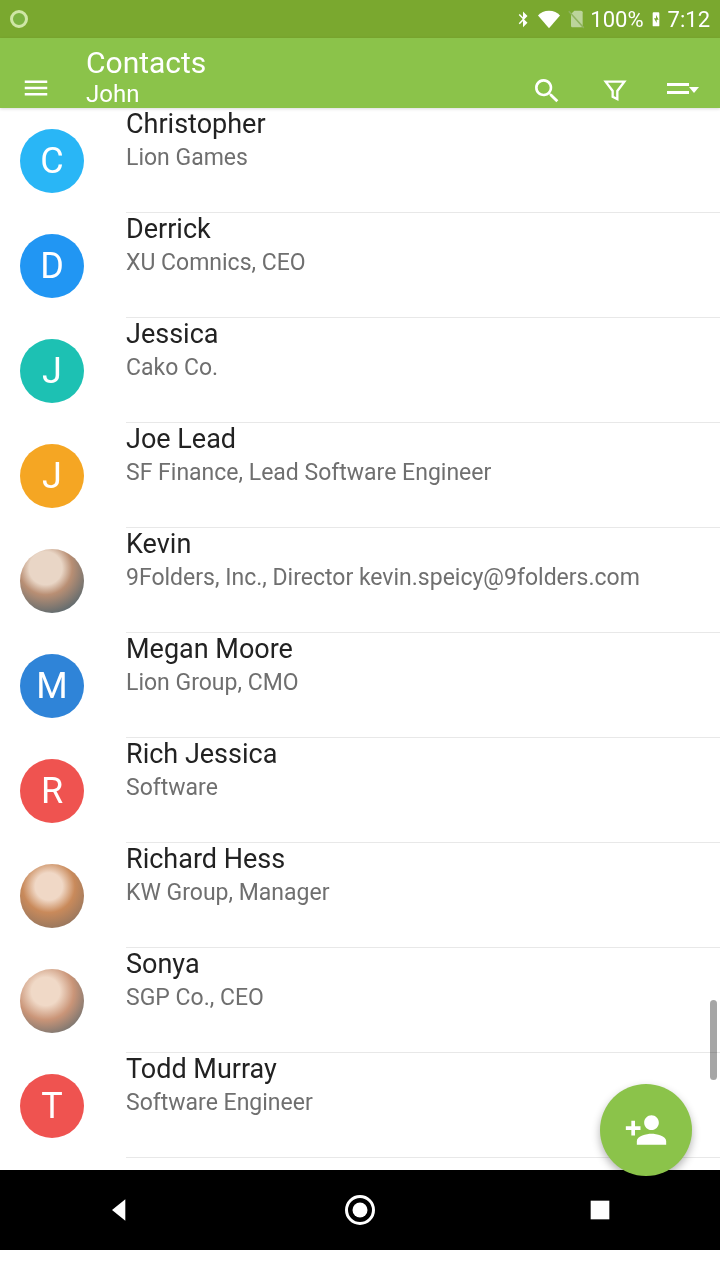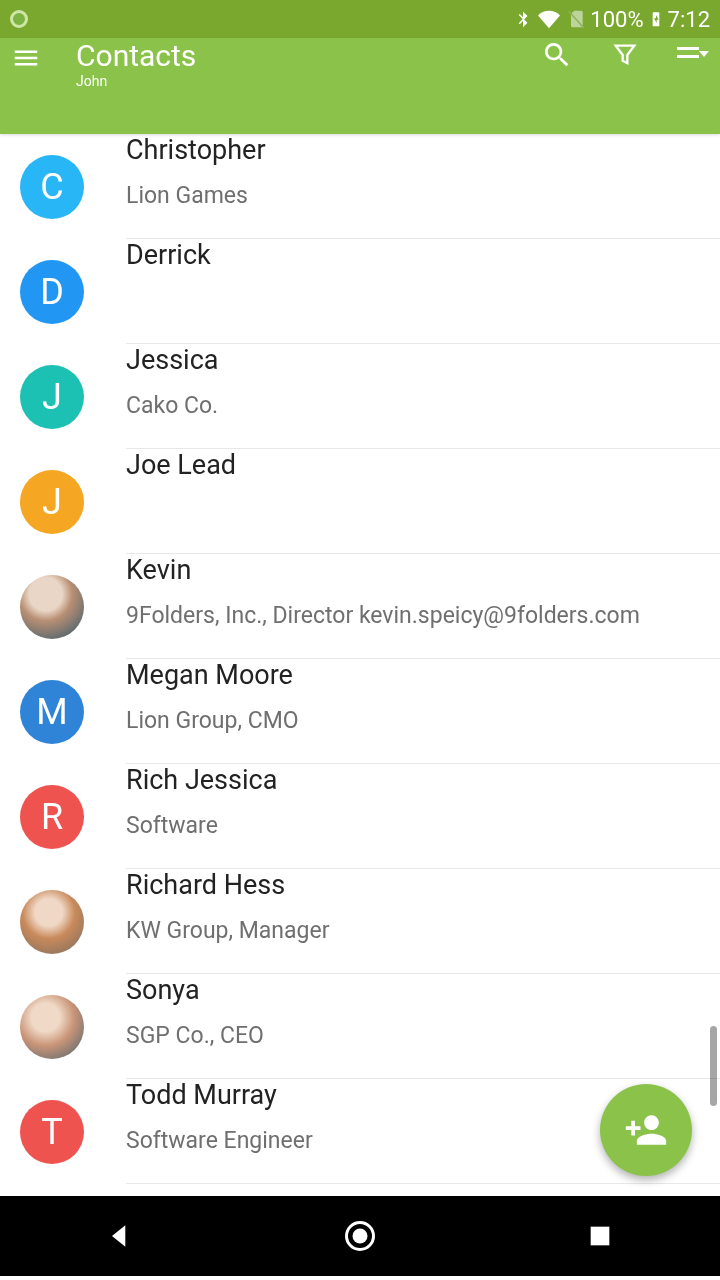--- a/index.html
+++ b/index.html
@@ -10,32 +10,32 @@
     display: flex; align-items: center; justify-content: space-between;
     padding: 0 10px; color: #fff;
   }
   .statusbar .left-dot {
     width: 18px; height: 18px; border-radius: 50%;
     border: 3px solid #cfe6a6; background: #7cb342;
   }
   .statusbar .right { display: flex; align-items: center; gap: 4px; font-size: 22px; font-weight: 400; }
   .statusbar svg { fill: #fff; }
   .appbar {
-    height: 96px;
+    height: 70px;
     background: #8bc34a;
-    display: flex; align-items: flex-start;
-    padding: 0 6px;
+    display: flex; align-items: flex-end;
+    padding: 0 16px;
     box-shadow: 0 1px 3px rgba(0,0,0,.15);
     position: relative;
     z-index: 1;
   }
   .hamburger { width: 40px; height: 40px; display:flex;align-items:center;justify-content:center; margin-right: 30px; }
   .title-block { flex: 1; color: #fff; }
   .title-block .title { font-size: 30px; font-weight: 400; }
-  .title-block .subtitle { font-size: 14px; margin-top: 0px; }
+  .title-block .subtitle { font-size: 24px; margin-top: 0px; }
   .actions { display: flex; gap: 34px; align-items: center; margin-right: 4px; }
   .actions .iconbtn { width: 34px; height: 34px; display:flex;align-items:center;justify-content:center; }
   .list {
     height: calc(1280px - 38px - 100px - 80px);
     overflow-y: hidden;
     position: relative;
     background: #fff;
   }
   .item {
     display: flex; align-items: center;
@@ -50,21 +50,21 @@
   }
   .info {
     flex: 1;
     margin-left: 42px;
     height: 100%;
     border-bottom: 1px solid #e8e8e8;
     display: flex; flex-direction: column; 
     padding-right: 20px;
   }
   .name { font-size: 27px; color: #222; font-weight: 400; white-space: nowrap; overflow:hidden; text-overflow:ellipsis;}
-  .detail { font-size: 23px; color: #6f6f6f; margin-top: 16px; white-space: nowrap; overflow:hidden; text-overflow:ellipsis;}
+  .detail { font-size: 23px; color: #6f6f6f; margin-top: 4px; white-space: nowrap; overflow:hidden; text-overflow:ellipsis;}
   .fab {
     position: absolute;
     right: 28px; bottom: 104px;
     width: 92px; height: 92px; border-radius: 50%;
     background: #8bc34a;
     display:flex; align-items:center; justify-content:center;
     box-shadow: 0 4px 8px rgba(0,0,0,.3);
   }
   .scrollthumb {
     position: absolute; right: 3px; bottom: 90px; width: 7px; height: 80px;
@@ -139,33 +139,35 @@
       <div class="avatar" style="background: rgb(41, 182, 246);">C</div>
       <div class="info">
         <div class="name">Christopher</div>
         <div class="detail">Lion Games</div>
       </div>
     </div>
     <div class="item">
       <div class="avatar" style="background: rgb(33, 150, 243);">D</div>
       <div class="info">
         <div class="name">Derrick</div>
+        <div class="detail">XU Comnics, CEO</div>
       </div>
     </div>
     <div class="item">
       <div class="avatar" style="background: rgb(29, 193, 179);">J</div>
       <div class="info">
         <div class="name">Jessica</div>
         <div class="detail">Cako Co.</div>
       </div>
     </div>
     <div class="item">
       <div class="avatar" style="background: rgb(245, 166, 35);">J</div>
       <div class="info">
         <div class="name">Joe Lead</div>
+        <div class="detail">SF Finance, Lead Software Engineer</div>
       </div>
     </div>
     <div class="item">
       <div class="avatar photo1"></div>
       <div class="info">
         <div class="name">Kevin</div>
         <div class="detail">9Folders, Inc., Director kevin.speicy@9folders.com</div>
       </div>
     </div>
     <div class="item">

